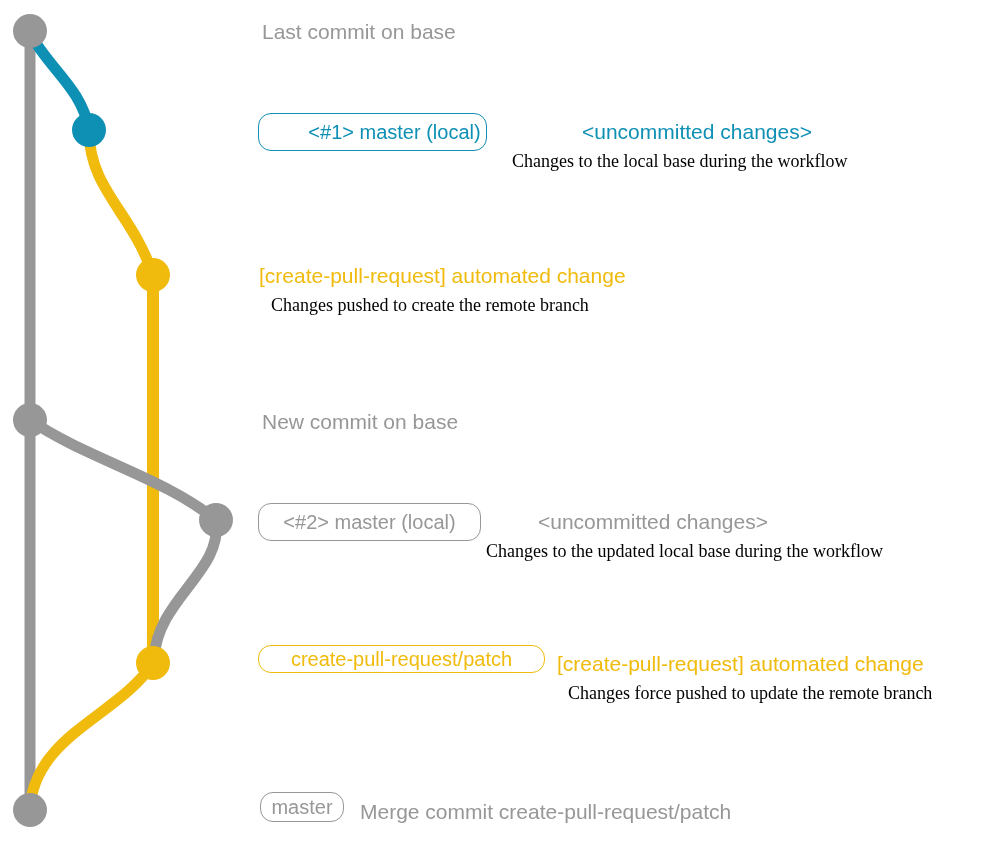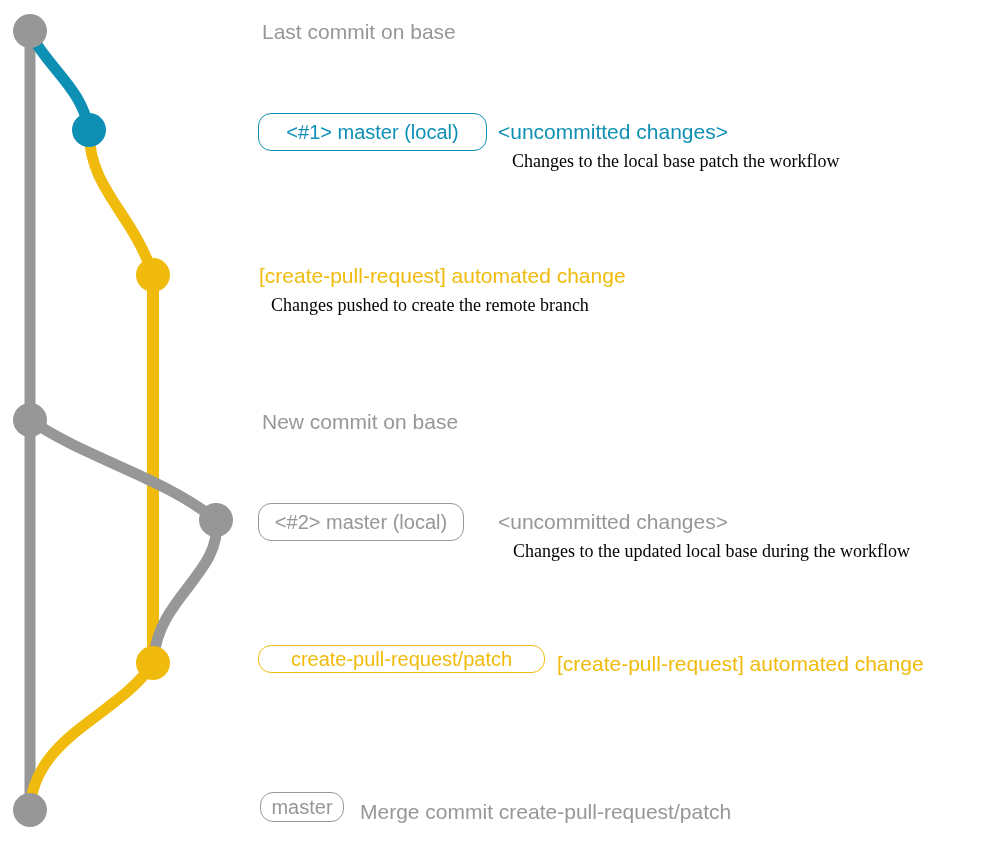--- a/index.html
+++ b/index.html
@@ -33,28 +33,29 @@
     white-space: nowrap;
     line-height: 1;
   }
   .title {
     font-size: 21px;
     font-family: "Liberation Sans", sans-serif;
   }
   .note {
     font-size: 21px;
     font-family: "Liberation Sans", sans-serif;
+    margin-left: 40px;
   }
   .desc {
     font-size: 18px;
     font-family: "Liberation Serif", serif;
     color: var(--text);
   }
   .gray   { color: var(--gray); text-align: center; }
-  .teal   { color: var(--teal); }
+  .teal   { color: var(--teal); padding-left: 44px; }
   .yellow { color: var(--yellow); }
 
   .badge {
     position: absolute;
     display: flex;
     align-items: center;
     justify-content: center;
     box-sizing: border-box;
     border: 1.5px solid currentColor;
     border-radius: 13px;
@@ -89,30 +90,31 @@
     <circle class="fill-gray" cx="30" cy="420" r="17"></circle>
     <circle class="fill-gray" cx="216" cy="520" r="17"></circle>
     <circle class="fill-yellow" cx="153" cy="663" r="17"></circle>
     <circle class="fill-gray" cx="30" cy="810" r="17"></circle>
   </svg>
 
   <div class="anno title gray" style="left:262px; top:31px">Last commit on base</div>
 
   <div class="badge teal" style="left:258px; top:113px; width:229px; height:38px">&lt;#1&gt; master (local)</div>
   <div class="anno note teal" style="left:498px; top:131px">&lt;uncommitted changes&gt;</div>
-  <div class="anno desc" style="left:512px; top:161px">Changes to the local base patch the workflow</div>
+  <div class="anno desc" style="left:512px; top:161px">Changes to the local base during the workflow</div>
 
   <div class="anno title yellow" style="left:259px; top:275px">[create-pull-request] automated change</div>
   <div class="anno title gray" style="left:262px; top:421px">New commit on base</div>
 
   <div class="anno desc" style="left:271px; top:305px">Changes pushed to create the remote branch</div>
 
-  <div class="badge gray" style="left:258px; top:503px; width:206px; height:38px">&lt;#2&gt; master (local)</div>
+  <div class="badge gray" style="left:258px; top:503px; width:223px; height:38px">&lt;#2&gt; master (local)</div>
   <div class="anno note gray" style="left:498px; top:521px">&lt;uncommitted changes&gt;</div>
-  <div class="anno desc" style="left:513px; top:551px">Changes to the updated local base during the workflow</div>
+  <div class="anno desc" style="left:486px; top:551px">Changes to the updated local base during the workflow</div>
 
   <div class="badge yellow" style="left:258px; top:645px; width:287px; height:28px">create-pull-request/patch</div>
   <div class="anno title yellow" style="left:557px; top:663px">[create-pull-request] automated change</div>
+  <div class="anno desc" style="left:568px; top:693px">Changes force pushed to update the remote branch</div>
 
   <div class="badge gray" style="left:260px; top:792px; width:84px; height:30px">master</div>
   <div class="anno title gray" style="left:360px; top:811px">Merge commit create-pull-request/patch</div>
 
 </div>
 
 </body></html>

